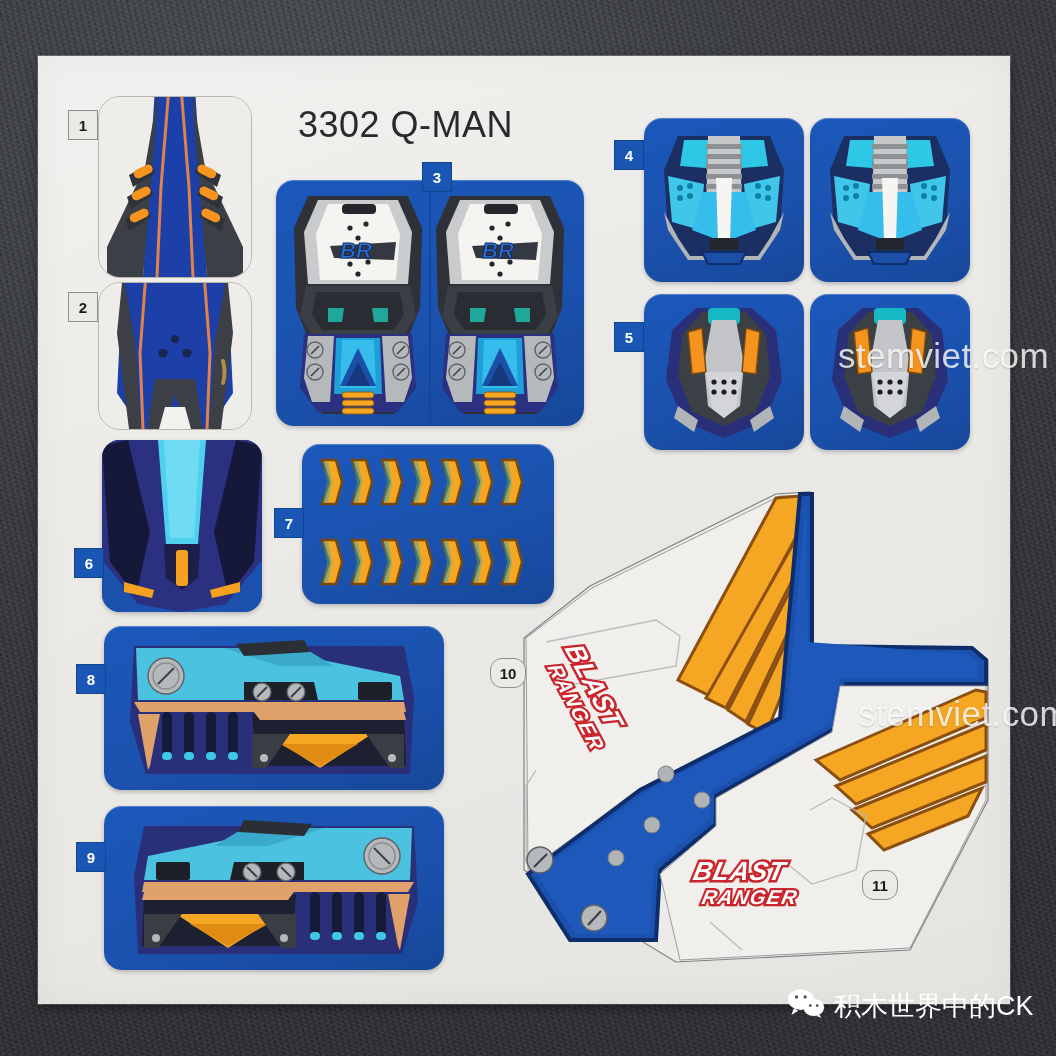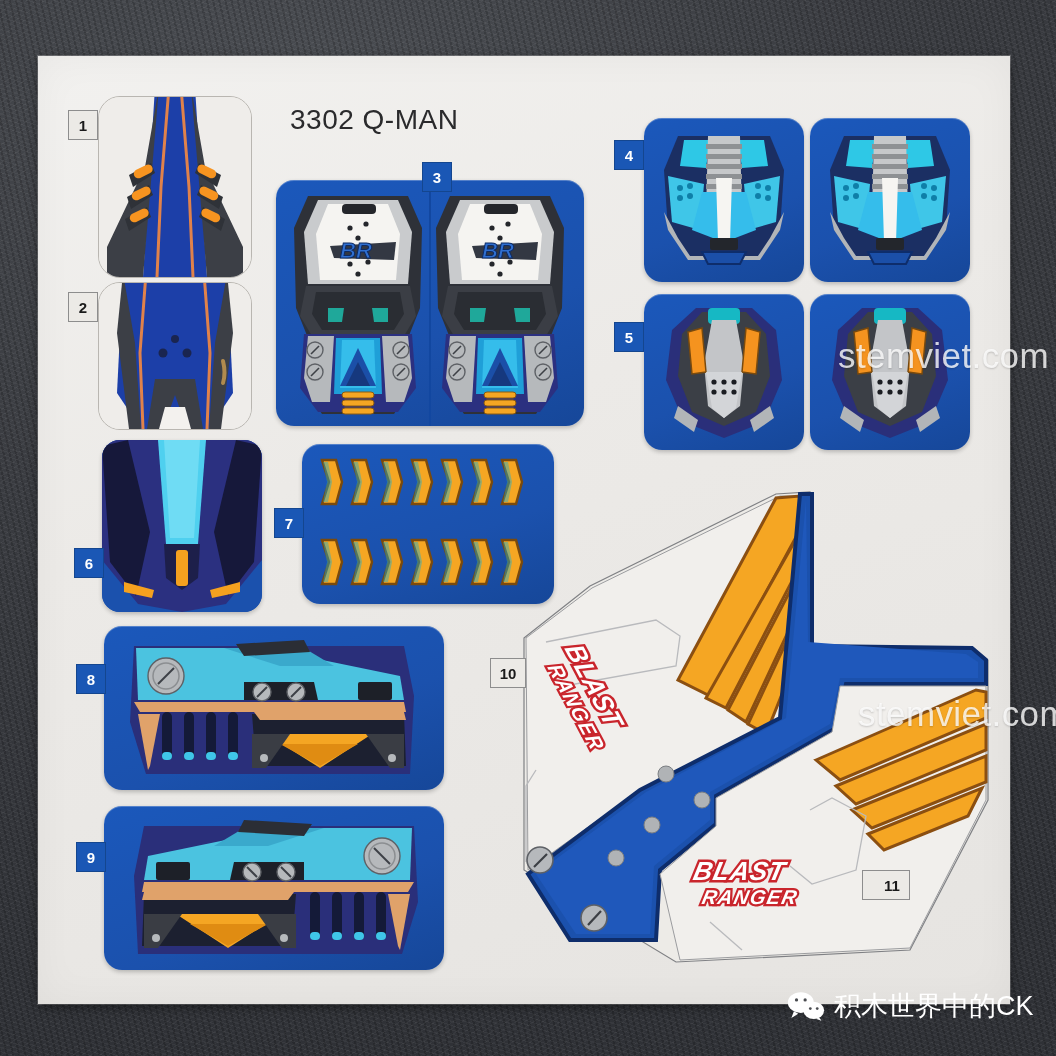--- a/index.html
+++ b/index.html
@@ -25,53 +25,53 @@
     position:absolute;left:38px;top:56px;width:972px;height:948px;
     background:linear-gradient(160deg,#f2f1ef 0%,#eceae7 40%,#e6e4e1 100%);
     box-shadow:0 3px 10px rgba(0,0,0,.45), 0 0 0 1px rgba(255,255,255,.25);
   }
   .sheet-shadow{
     position:absolute;left:38px;top:56px;width:972px;height:948px;
     box-shadow:inset 0 0 40px rgba(0,0,0,.045);pointer-events:none;
   }
 
   .title{
-    position:absolute;left:290px;top:104px;
-    font-size:28px;letter-spacing:.5px;color:#2a2a2c;
+    position:absolute;left:298px;top:104px;
+    font-size:36px;letter-spacing:.5px;color:#2a2a2c;
     font-family:"Liberation Sans", sans-serif;
   }
 
   
   .lbl{
     position:absolute;width:28px;height:28px;
     display:flex;align-items:center;justify-content:center;
     font-size:15px;font-weight:bold;line-height:1;
   }
   .lbl.light{background:#eceae6;border:1.5px solid #8d8d8d;color:#1a1a1a;}
   .lbl.blue{background:#1a57b5;color:#ffffff;border:1px solid #14468f;}
-  .lbl.wide{width:34px;}
+  .lbl.wide{width:34px;border-radius:12px;}
 
   
   .card{position:absolute;border-radius:18px;}
   .card.blue{background:linear-gradient(160deg,#1b58bb 0%,#1b51ad 60%,#164799 100%);
     box-shadow:0 2px 4px rgba(0,0,0,.22), inset 0 1px 0 rgba(255,255,255,.25);}
   .card.cream{background:#f0eeea;border:1.2px solid #b9b6b1;border-radius:22px;}
 
   svg{display:block;}
   .abs{position:absolute;}
 
   .wm{
     position:absolute;color:rgba(255,255,255,.80);
     font-size:35px;letter-spacing:.4px;pointer-events:none;
     text-shadow:0 1px 2px rgba(0,0,0,.18);
     font-family:"Liberation Sans", sans-serif;
   }
   .wm-cn{
     position:absolute;color:#ffffff;font-size:27px;
-    display:flex;align-items:center;gap:9px;
+    display:flex;gap:9px;
     font-family:"Liberation Sans", sans-serif;
   }
   .wechat{width:38px;height:30px;}
 </style>
 </head>
 <body>
 
 <div id="stage">
 
   <div class="felt"></div>
@@ -505,21 +505,21 @@
 
       <g transform="translate(212,410)">
         <g transform="skewX(-12)">
           <text x="0" y="0" font-family="'Liberation Sans',sans-serif" font-size="26" font-weight="bold" font-style="italic" fill="#ffffff" stroke="#c9252c" stroke-width="5" paint-order="stroke" letter-spacing="1">BLAST</text>
           <text x="14" y="24" font-family="'Liberation Sans',sans-serif" font-size="20" font-weight="bold" font-style="italic" fill="#ffffff" stroke="#c9252c" stroke-width="4.5" paint-order="stroke" letter-spacing="1.5">RANGER</text>
         </g>
       </g>
     </svg>
   </div>
   <div class="lbl light wide" style="left:490px;top:658px;">10</div>
-  <div class="lbl light wide" style="left:862px;top:870px;padding-left:12px;">11</div>
+  <div class="lbl light wide" style="left:862px;top:870px;">11</div>
 
   <div class="wm" style="left:838px;top:336px;">stemviet.com</div>
   <div class="wm" style="left:858px;top:694px;">stemviet.com</div>
 
   <div class="wm-cn" style="left:787px;top:988px;">
     <svg class="wechat" viewBox="0 0 44 34">
       <ellipse cx="16" cy="13" rx="15" ry="12" fill="#ffffff"></ellipse>
       <path d="M8 23 L5 31 L13 26 Z" fill="#ffffff"></path>
       <ellipse cx="31" cy="22" rx="12" ry="10" fill="#ffffff"></ellipse>
       <path d="M37 30 L40 34 L34 32 Z" fill="#ffffff"></path>

